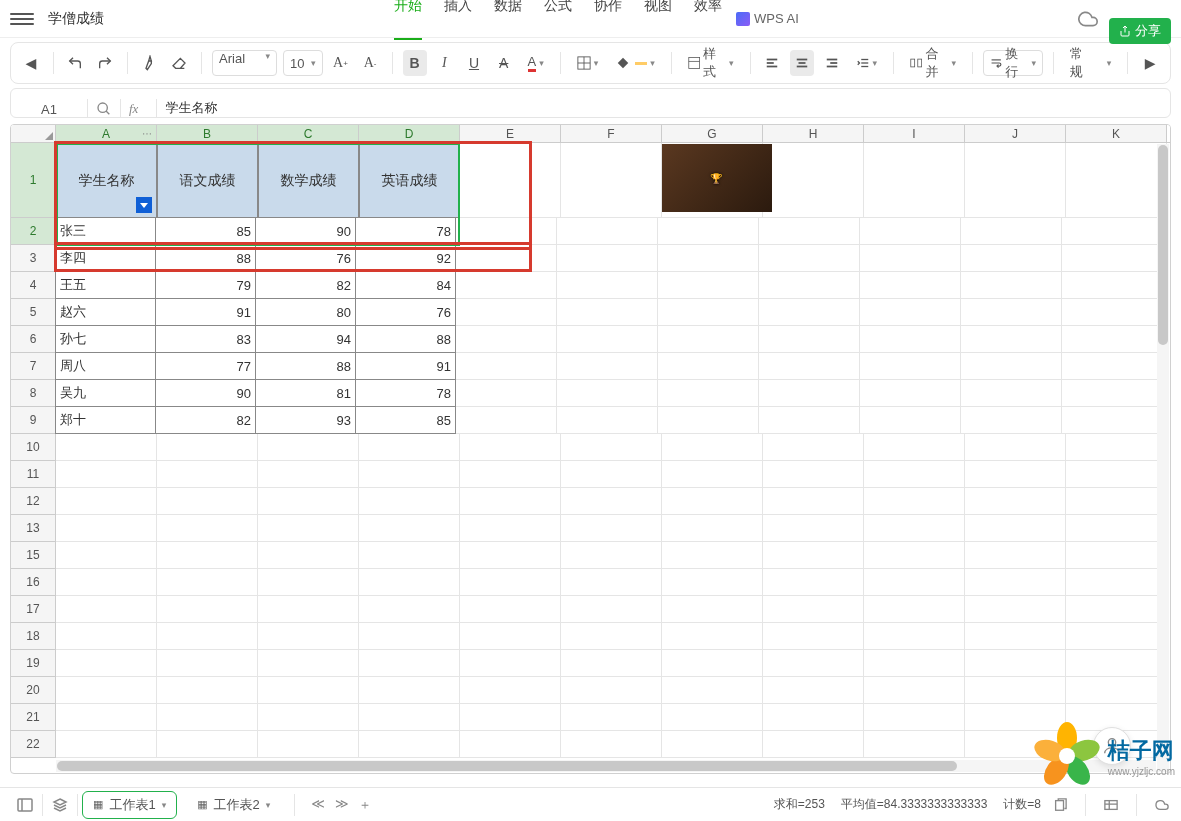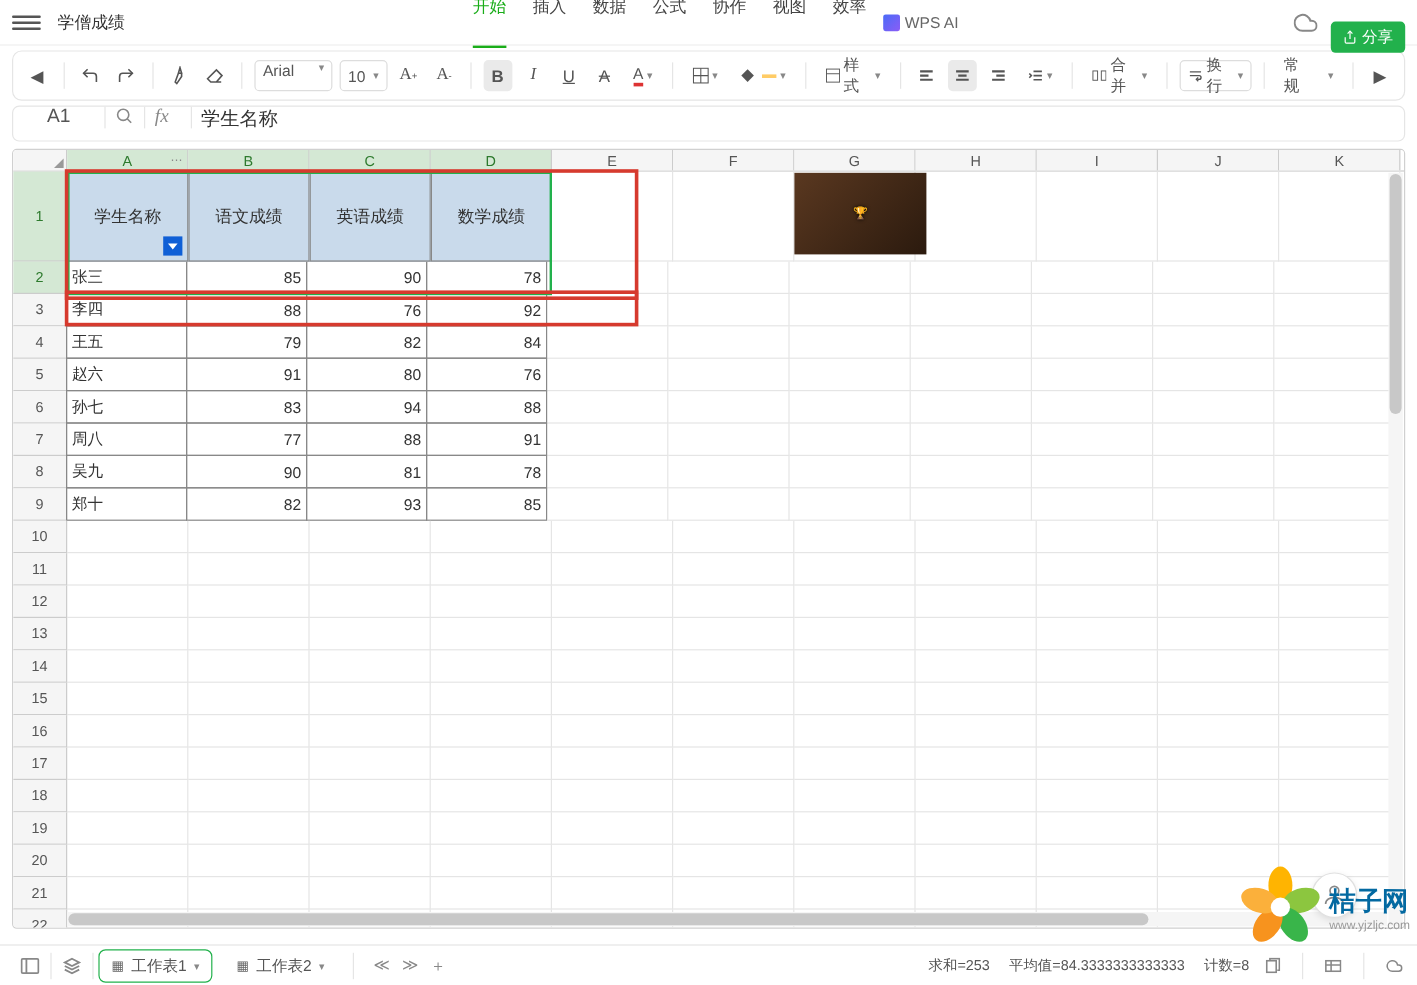--- a/index.html
+++ b/index.html
@@ -17,21 +17,21 @@
 .cloud-icon { width: 22px; height: 22px; display: flex; align-items: center; justify-content: center; color: #888; }
 .share-btn { background: #22b14c; color: #fff; padding: 4px 10px; border-radius: 4px; font-size: 13px; display: flex; align-items: center; gap: 4px; cursor: pointer; margin-top: 24px; }
 .toolbar { height: 42px; margin: 4px 10px; border: 1px solid #e5e5e5; border-radius: 8px; display: flex; align-items: center; padding: 0 8px; gap: 6px; font-size: 13px; color: #555; }
 .tbtn { width: 26px; height: 26px; display: flex; align-items: center; justify-content: center; cursor: pointer; border-radius: 4px; font-size: 14px; color: #555; }
 .tbtn.bold { font-weight: bold; background: #eaeaea; border-radius: 4px; }
 .sep { width: 1px; height: 22px; background: #e5e5e5; margin: 0 4px; }
 .font-select { width: 70px; border: 1px solid #ddd; border-radius: 4px; height: 26px; display: flex; align-items: flex-start; padding: 0 6px; cursor: pointer; }
 .size-select { width: 42px; border: 1px solid #ddd; border-radius: 4px; height: 26px; display: flex; align-items: center; padding: 0 6px; cursor: pointer; }
 .combo { display: flex; align-items: center; gap: 3px; padding: 0 6px; height: 26px; cursor: pointer; border-radius: 4px; }
 .caret { font-size: 9px; color: #888; }
-.formula-bar { height: 30px; margin: 2px 10px; border: 1px solid #e5e5e5; border-radius: 6px; display: flex; align-items: flex-start; padding: 0 8px; font-size: 16px; }
+.formula-bar { height: 30px; margin: 2px 10px; border: 1px solid #e5e5e5; border-radius: 6px; display: flex; align-items: flex-end; padding: 0 8px; font-size: 13px; }
 .cellref { width: 60px; text-align: center; color: #555; }
 .fx-sep { width: 1px; height: 18px; background: #e5e5e5; margin: 0 8px; }
 .fx-icon { font-style: italic; color: #888; margin-right: 10px; font-family: serif; }
 .zoom-icon { color: #888; }
 .grid-wrap { position: relative; margin: 6px 10px 0 10px; border: 1px solid #d0d0d0; border-radius: 4px; overflow: hidden; height: 650px; background: #fff; }
 .colhead { display: flex; height: 18px; background: #fff; border-bottom: 1px solid #ccc; }
 .corner { width: 45px; border-right: 1px solid #ccc; background: #f5f5f5; position: relative; }
 .corner::after { content: ""; position: absolute; right: 2px; bottom: 2px; width: 0; height: 0; border-left: 8px solid transparent; border-bottom: 8px solid #999; }
 .colh { width: 101px; border-right: 1px solid #ccc; text-align: center; font-size: 12px; color: #555; background: #f5f5f5; display: flex; align-items: center; justify-content: center; position: relative; }
 .colh.sel { background: #d4e8d4; color: #2d7a2d; }
@@ -268,22 +268,22 @@
       <div class="colh">H</div>
       <div class="colh">I</div>
       <div class="colh">J</div>
       <div class="colh">K</div>
     </div>
   <div id="gridbody">
       <div class="row header-row">
         <div class="rowh sel">1</div>
         <div class="thcell">学生名称<div class="filter-btn"></div></div>
         <div class="thcell">语文成绩</div>
+        <div class="thcell">数学成绩</div>
         <div class="thcell">英语成绩</div>
-        <div class="thcell">数学成绩</div>
         <div class="cell"></div>
         <div class="cell"></div>
         <div class="cell"></div>
         <div class="cell"></div>
         <div class="cell"></div>
         <div class="cell"></div>
         <div class="cell"></div>
       </div>
       <div class="row">
         <div class="rowh sel">2</div>
@@ -434,34 +434,20 @@
         <div class="cell"></div>
         <div class="cell"></div>
         <div class="cell"></div>
         <div class="cell"></div>
         <div class="cell"></div>
         <div class="cell"></div>
         <div class="cell"></div>
       </div>
       <div class="row">
         <div class="rowh">13</div>
-        <div class="cell"></div>
-        <div class="cell"></div>
-        <div class="cell"></div>
-        <div class="cell"></div>
-        <div class="cell"></div>
-        <div class="cell"></div>
-        <div class="cell"></div>
-        <div class="cell"></div>
-        <div class="cell"></div>
-        <div class="cell"></div>
-        <div class="cell"></div>
-      </div>
-      <div class="row">
-        <div class="rowh">14</div>
         <div class="cell"></div>
         <div class="cell"></div>
         <div class="cell"></div>
         <div class="cell"></div>
         <div class="cell"></div>
         <div class="cell"></div>
         <div class="cell"></div>
         <div class="cell"></div>
         <div class="cell"></div>
         <div class="cell"></div>

